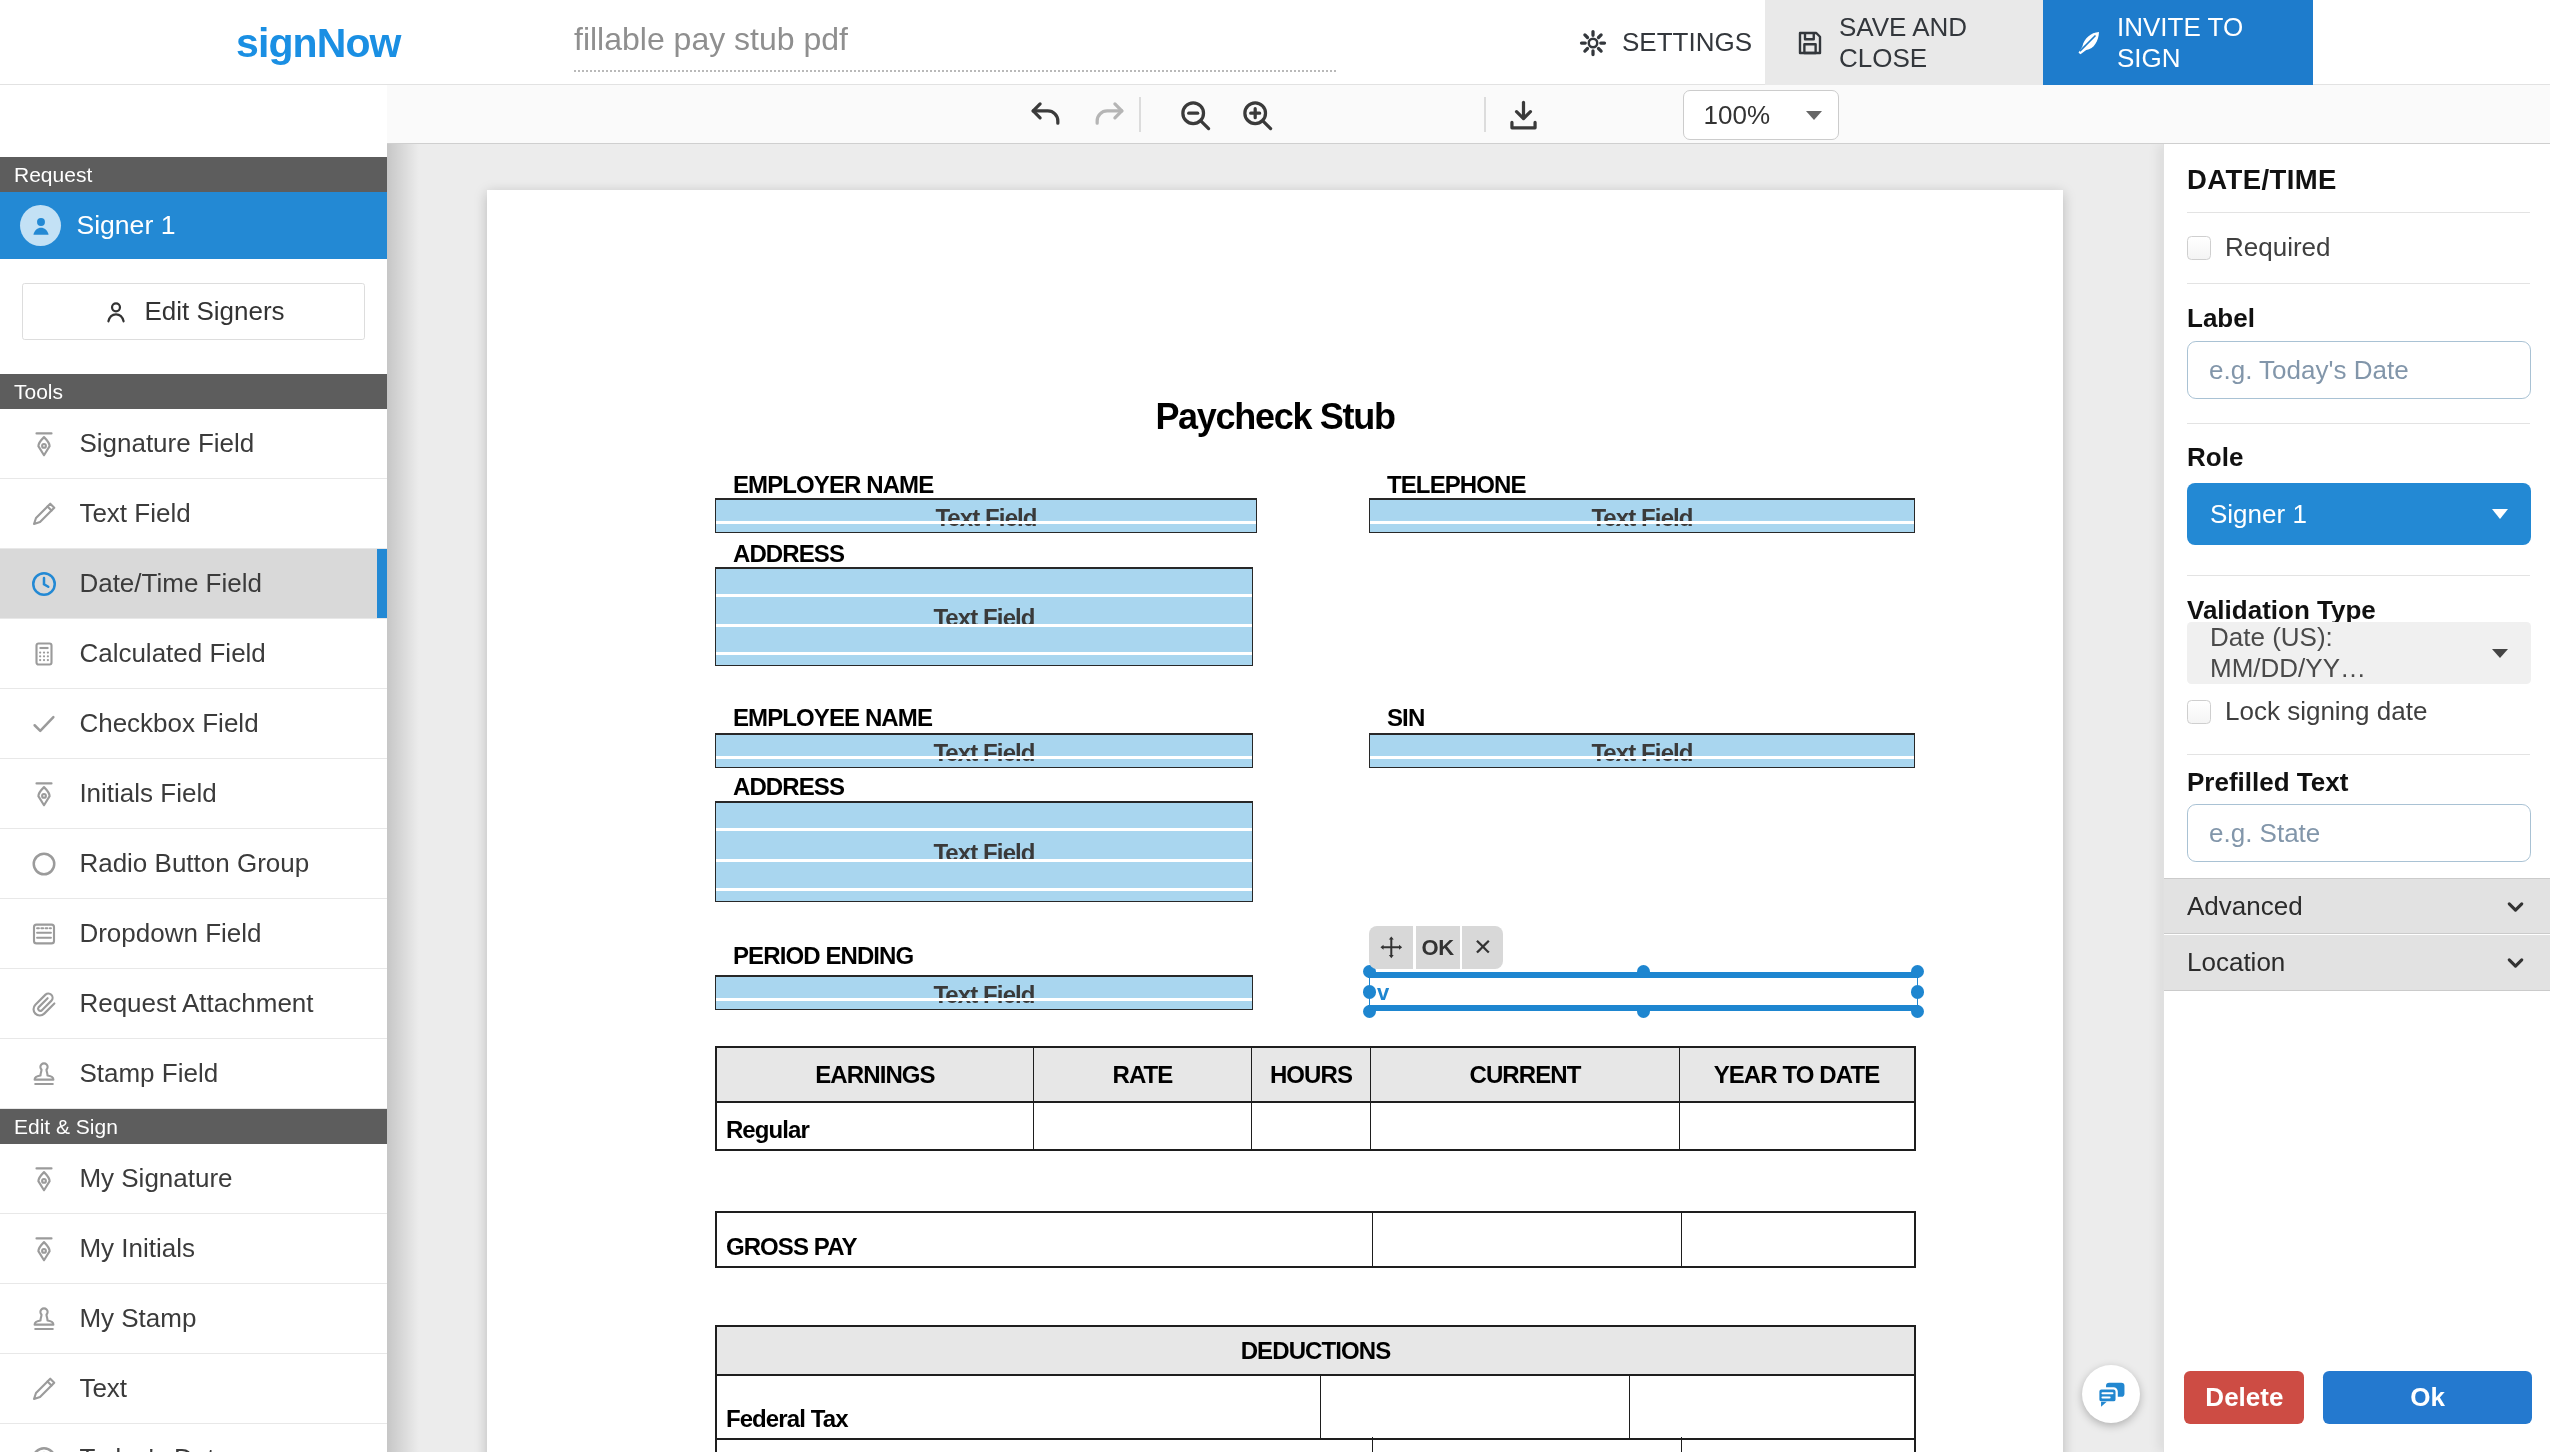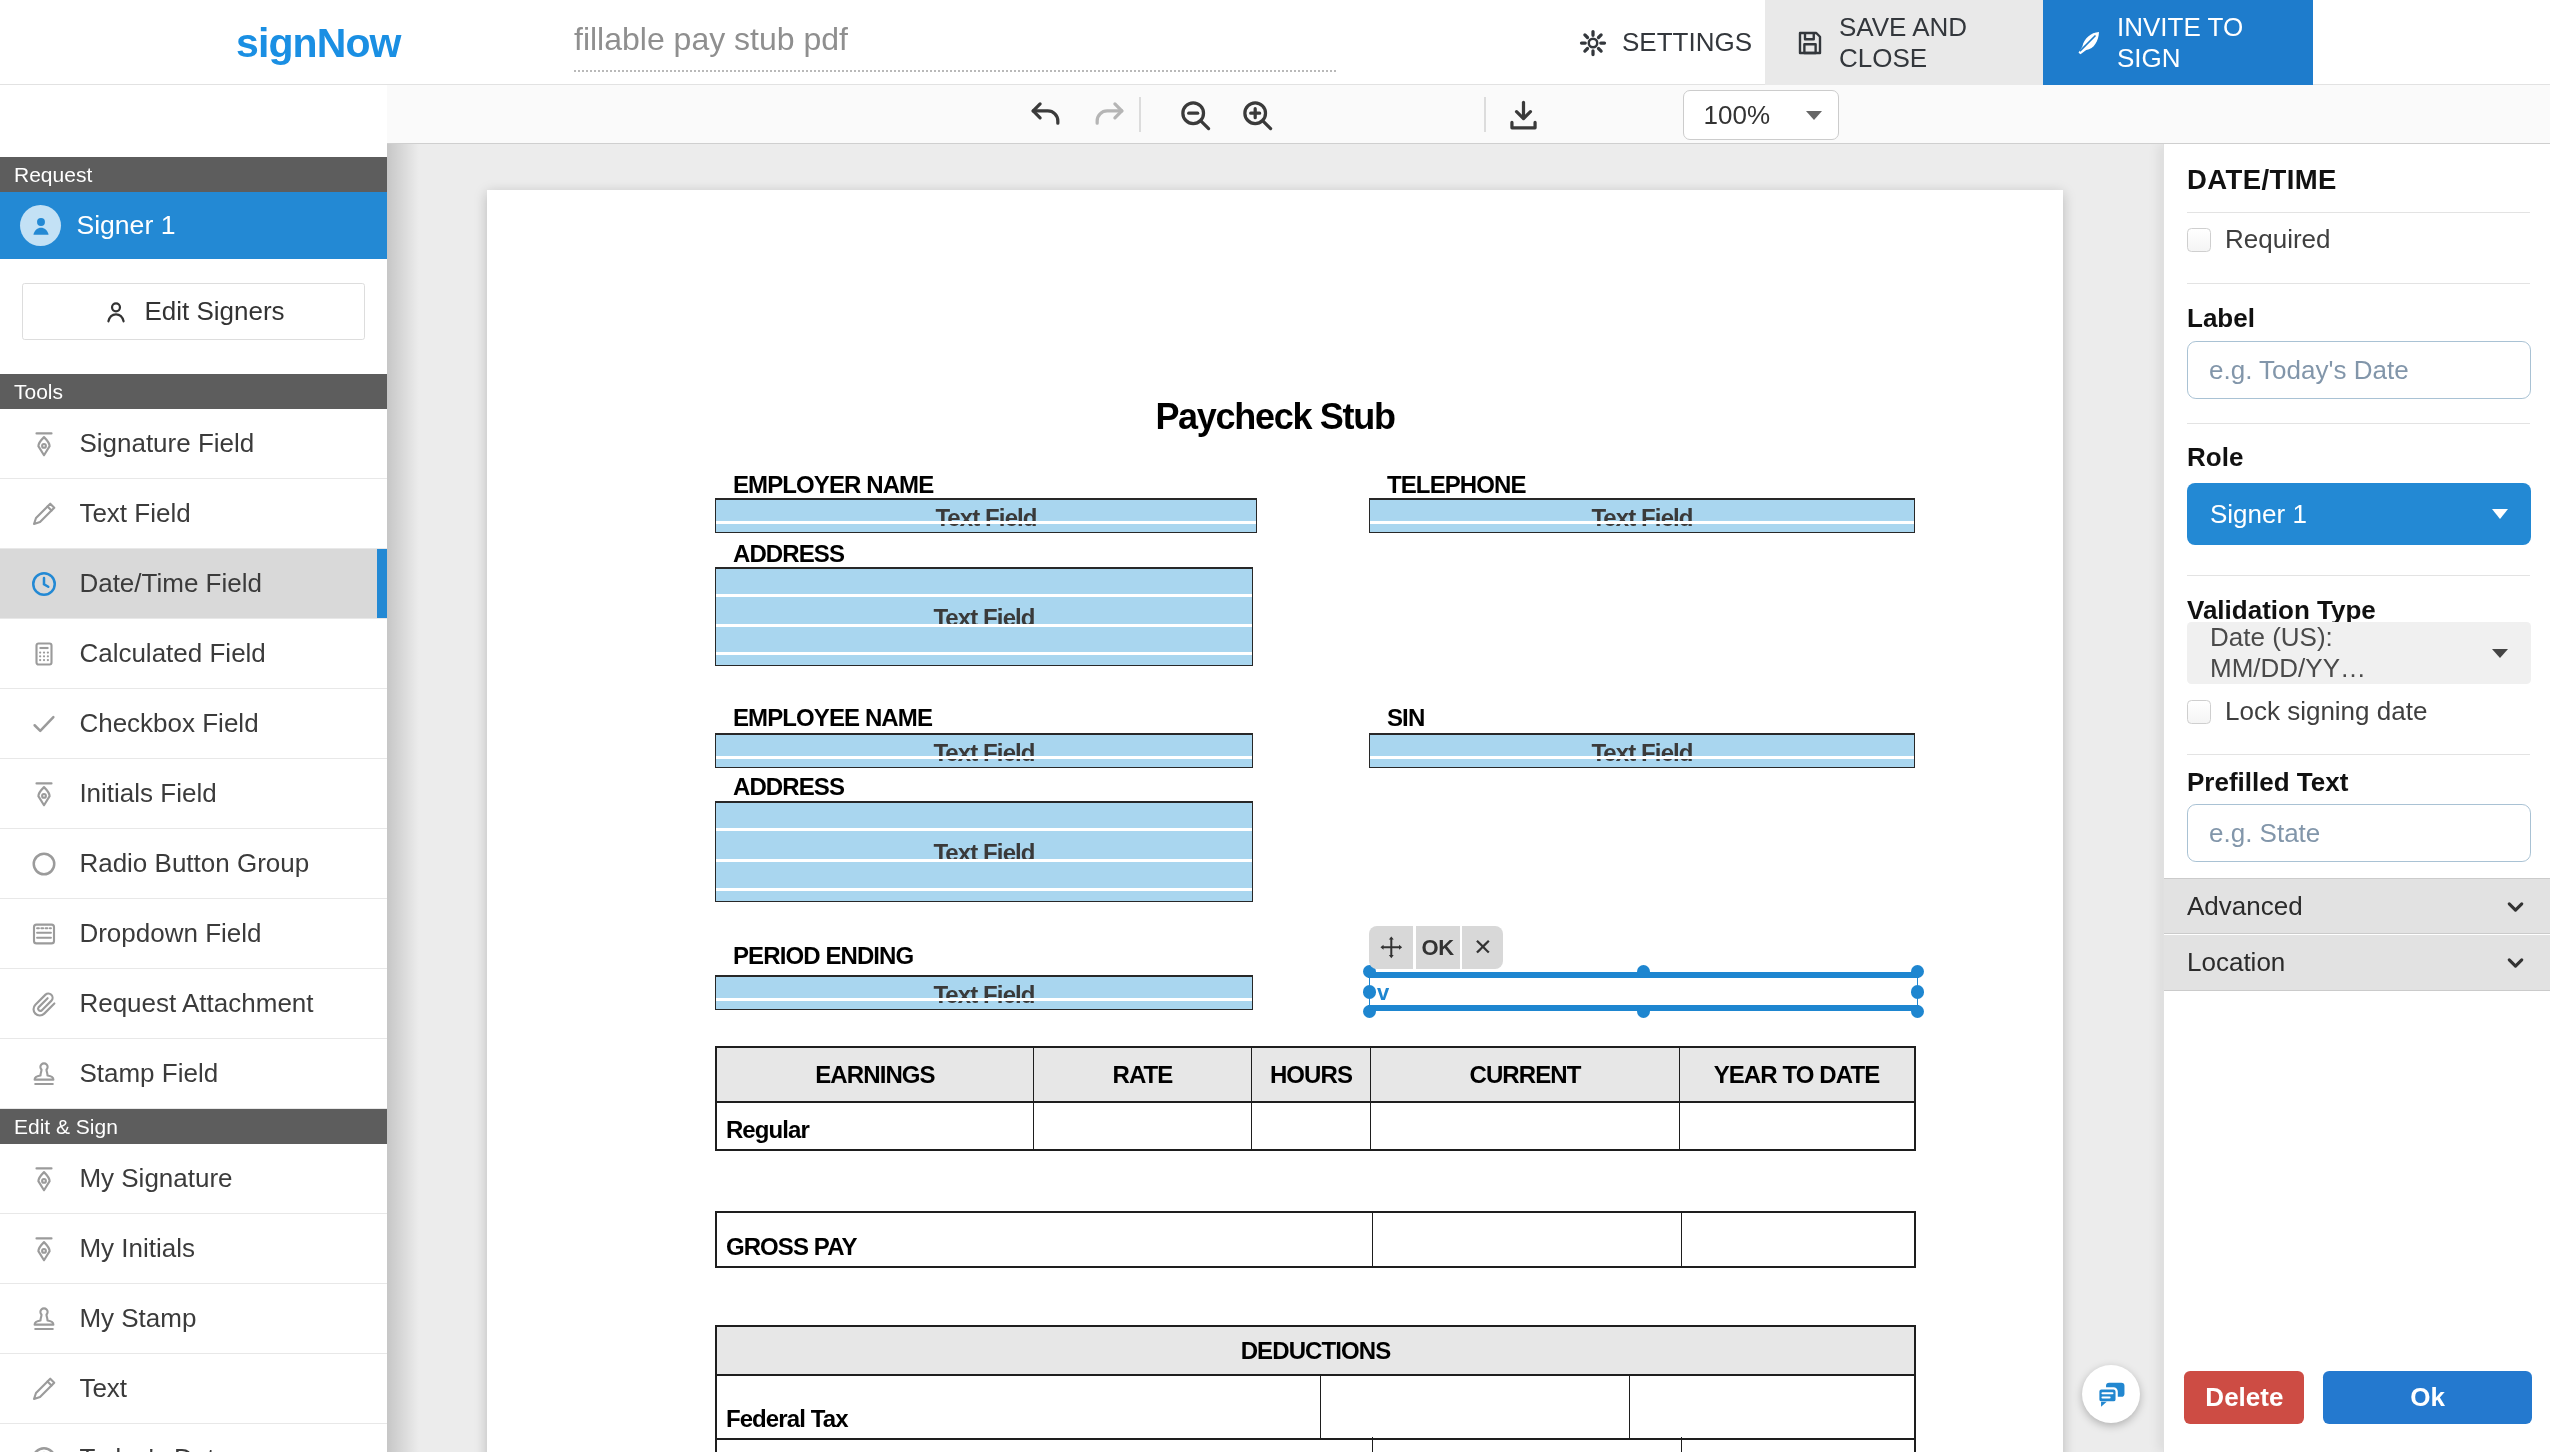--- a/index.html
+++ b/index.html
@@ -470,21 +470,21 @@
         <div class="cell" style="width:309px;"></div>
         <div class="cell" style="width:230px;"></div>
       </div>
     </div>
   </div>
 
   <div class="panel">
     <div class="p-inner">
       <div class="p-title">DATE/TIME</div>
       <div class="p-div" style="top:68px;"></div>
-      <div class="p-check-row" style="top:80px;">
+      <div class="p-check-row" style="top:88px;">
         <span class="p-checkbox"></span>
         <span class="p-check-label">Required</span>
       </div>
       <div class="p-div" style="top:139px;"></div>
       <div class="p-heading" style="top:159px;">Label</div>
       <input class="p-input" style="top: 197px;" placeholder="e.g. Today's Date">
       <div class="p-div" style="top:279px;"></div>
       <div class="p-heading" style="top:298px;">Role</div>
       <div class="p-dd role-dd" style="top:339px;">
         <span>Signer 1</span>

